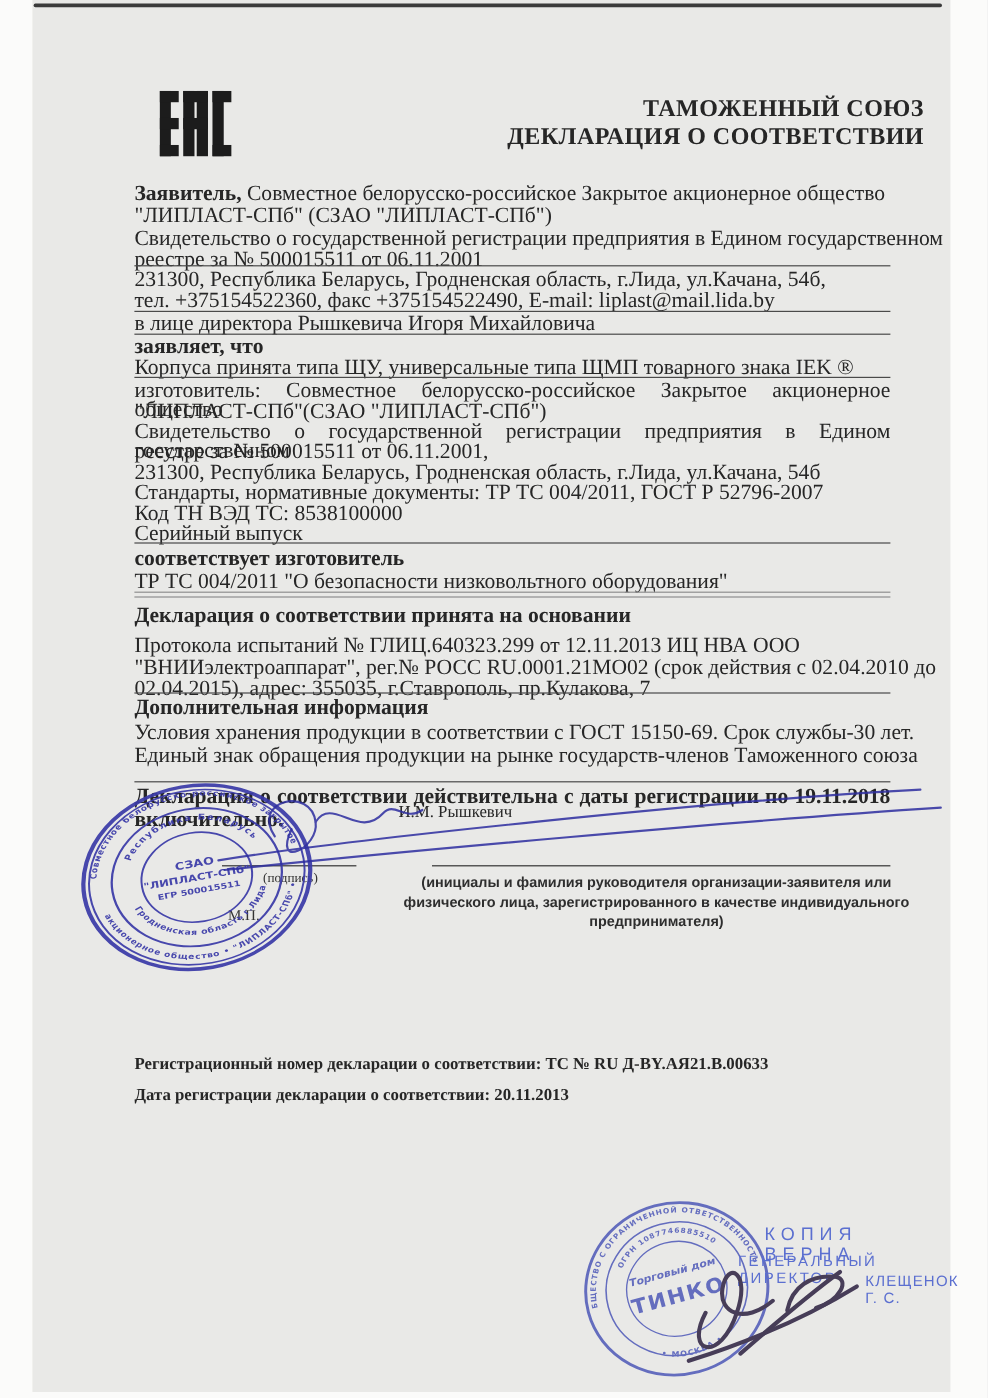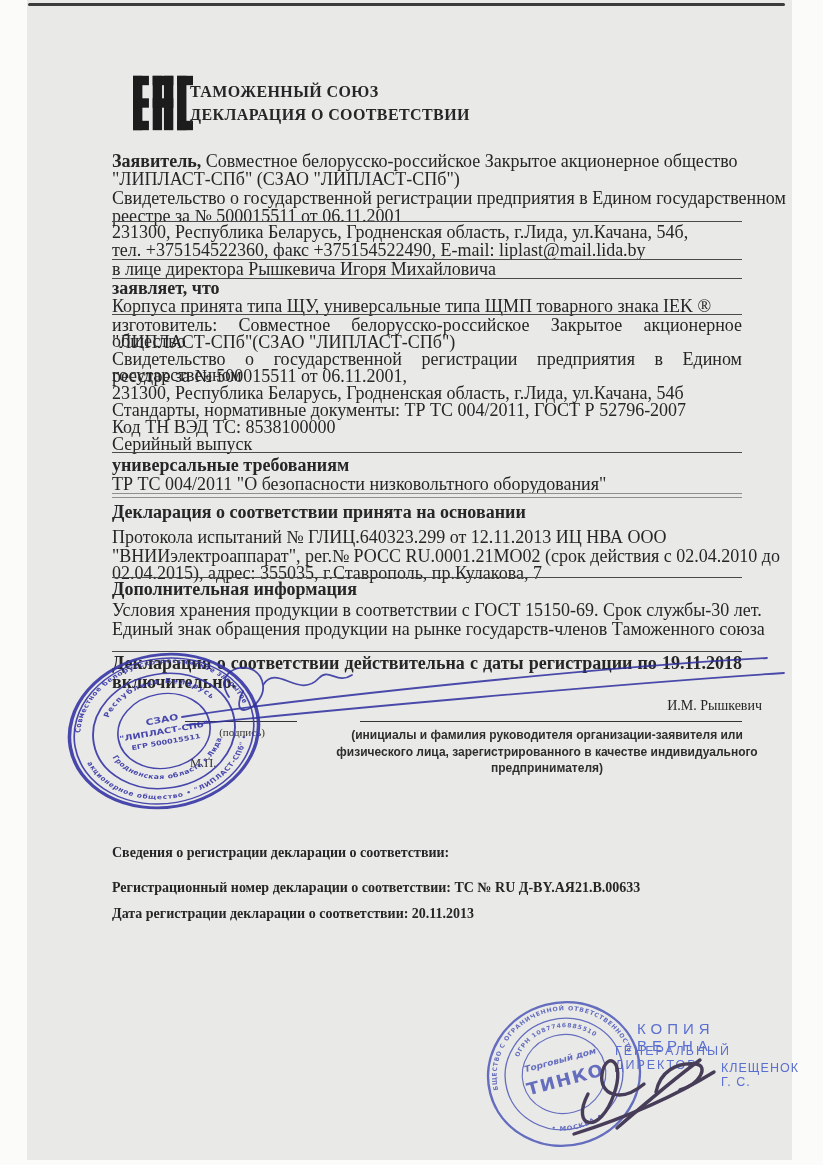--- a/index.html
+++ b/index.html
@@ -11,29 +11,29 @@
     --text-dark:#262626;
   }
   html,body{margin:0;padding:0}
   body{
     width:823px;height:1165px;position:relative;overflow:hidden;
     background:#fbfbfa;font-family:"Liberation Serif",serif;color:var(--text-dark);
   }
   .page{position:absolute;left:27px;top:0;width:765px;height:1160px;background:var(--page-bg)}
   .topline{position:absolute;left:1px;top:3px;width:757px;height:3px;background:#3b3b3b;border-radius:2px}
   .eac{position:absolute;left:106px;top:74px;width:60px;height:58px}
-  .title{position:absolute;left:163px;top:80px;width:580px;text-align:left;
-         font-weight:bold;font-size:16px;letter-spacing:.4px;line-height:23px}
+  .title{position:absolute;left:163px;top:80px;width:580px;text-align:right;
+         font-weight:bold;font-size:20px;letter-spacing:.4px;line-height:23px}
   .content{position:absolute;left:85px;top:0;width:630px;height:100%}
   .ln{position:absolute;left:0;width:630px;font-size:18px;line-height:16px;white-space:nowrap}
   .b{font-weight:bold}
   .j{white-space:normal;text-align:justify;text-align-last:justify}
   .rule{position:absolute;left:0;width:630px;height:0;border-top:1.2px solid #4a4a4a}
   .rule.gray{border-top:1.7px solid #8f8f8f}
-  .sig-name{position:absolute;left:305px;top:698px;width:430px;text-align:right;font-size:14px}
+  .sig-name{position:absolute;left:305px;top:670px;width:430px;text-align:left;font-size:14px}
   .sig-line{position:absolute;top:721px;border-top:1.3px solid #333}
   .sig-line.right{left:333px;width:382px}
   .sig-line.left{left:158px;width:112px}
   .sig-caption{position:absolute;left:308px;top:727px;width:424px;text-align:center;
       font-family:"Liberation Sans",sans-serif;font-weight:bold;font-size:12px;line-height:16.5px;color:#2e2e2e}
   .podpis{position:absolute;left:140px;top:726px;width:150px;text-align:center;font-size:11px;color:#333}
   .mp{position:absolute;left:163px;top:756px;font-size:12.5px;color:#333}
   .reg{position:absolute;left:85px;width:640px;font-weight:bold;font-size:14px;white-space:nowrap}
   .stamp1{position:absolute;left:36px;top:650px;width:202px;height:162px;transform:rotate(-10deg);opacity:.92}
   .stamp2{position:absolute;left:456px;top:998px;width:162px;height:152px;transform:rotate(-15deg);opacity:.85}
@@ -88,21 +88,21 @@
     <div class="rule" style="top:314px"></div>
     <div class="ln j" style="top:317px">изготовитель: Совместное белорусско-российское Закрытое акционерное общество</div>
     <div class="ln" style="top:334px">"ЛИПЛАСТ-СПб"(СЗАО "ЛИПЛАСТ-СПб")</div>
     <div class="ln j" style="top:351px">Свидетельство о государственной регистрации предприятия в Едином государственном</div>
     <div class="ln" style="top:368px">реестре за № 500015511 от 06.11.2001,</div>
     <div class="ln" style="top:385px">231300, Республика Беларусь, Гродненская область, г.Лида, ул.Качана, 54б</div>
     <div class="ln" style="top:402px">Стандарты, нормативные документы: ТР ТС 004/2011, ГОСТ Р 52796-2007</div>
     <div class="ln" style="top:419px">Код ТН ВЭД ТС: 8538100000</div>
     <div class="ln" style="top:436px">Серийный выпуск</div>
     <div class="rule" style="top:452px"></div>
-    <div class="ln b" style="top:457px">универсальные требованиям</div>
+    <div class="ln b" style="top:457px">соответствует изготовитель</div>
     <div class="ln" style="top:476px">ТР ТС 004/2011 "О безопасности низковольтного оборудования"</div>
     <div class="rule gray" style="top:493px"></div>
     <div class="rule gray" style="top:497px"></div>
     <div class="ln b" style="top:504px">Декларация о соответствии принята на основании</div>
     <div class="ln" style="top:529px">Протокола испытаний № ГЛИЦ.640323.299 от 12.11.2013 ИЦ НВА ООО</div>
     <div class="ln" style="top:548px">"ВНИИэлектроаппарат", рег.№ РОСС RU.0001.21МО02 (срок действия с 02.04.2010 до</div>
     <div class="ln" style="top:565px">02.04.2015), адрес: 355035, г.Ставрополь, пр.Кулакова, 7</div>
     <div class="rule" style="top:577px"></div>
     <div class="ln b" style="top:581px">Дополнительная информация</div>
     <div class="ln" style="top:602px">Условия хранения продукции в соответствии с ГОСТ 15150-69. Срок службы-30 лет.</div>
@@ -112,21 +112,20 @@
     <div class="ln b" style="top:674px">включительно.</div>
   </div>
 
   <div class="sig-name">И.М. Рышкевич</div>
   <div class="sig-line right"></div>
   <div class="sig-line left"></div>
   <div class="sig-caption">(инициалы и фамилия руководителя организации-заявителя или физического лица, зарегистрированного в качестве индивидуального предпринимателя)</div>
   <div class="podpis">(подпись)</div>
   <div class="mp">М.П.</div>
 
-  <div class="reg" style="top:845px">Сведения о регистрации декларации о соответствии:</div>
   <div class="reg" style="top:880px">Регистрационный номер декларации о соответствии: ТС № RU Д-BY.АЯ21.В.00633</div>
   <div class="reg" style="top:906px">Дата регистрации декларации о соответствии: 20.11.2013</div>
 
   <svg class="stamp1" viewBox="0 0 170 170" preserveAspectRatio="none">
     <defs>
       <path id="s1ot" d="M 14,85 A 71,71 0 1 1 156,85"></path>
       <path id="s1ob" d="M 14,85 A 71,71 0 0 0 156,85"></path>
       <path id="s1it" d="M 35,85 A 50,50 0 1 1 135,85"></path>
       <path id="s1ib" d="M 35,85 A 50,50 0 0 0 135,85"></path>
     </defs>

